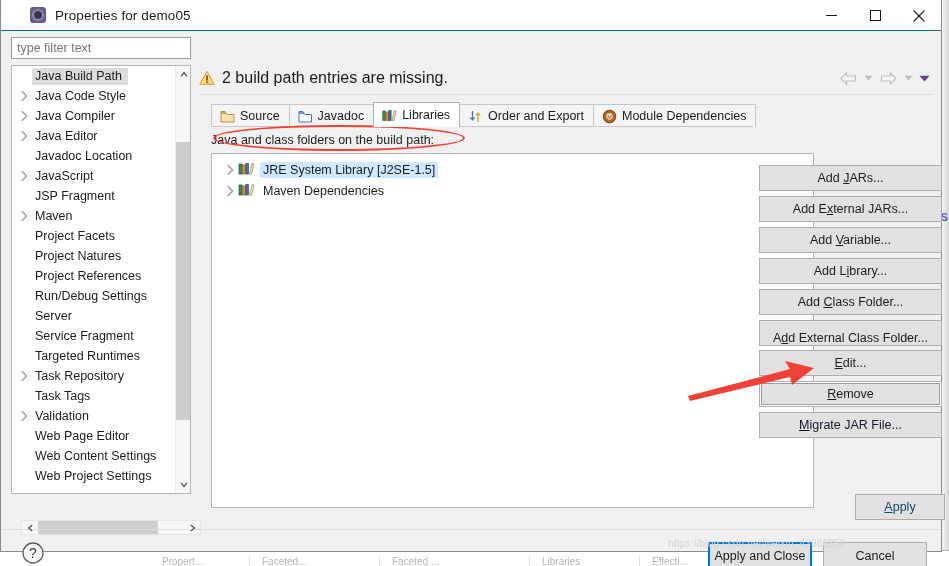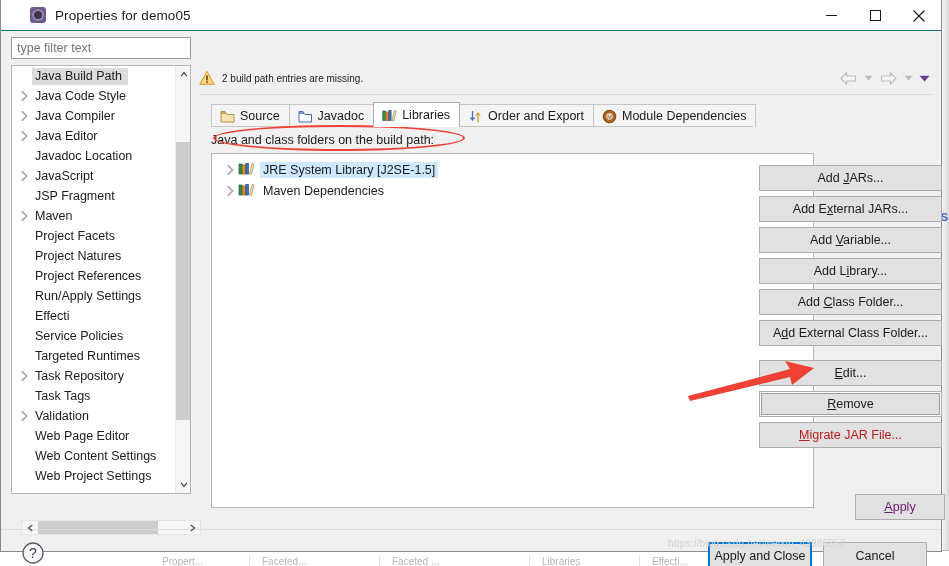--- a/index.html
+++ b/index.html
@@ -156,21 +156,21 @@
     width: 15px; height: 13px; display: flex; align-items: center; justify-content: center;
     color: #5a5a5a; font-size: 8px; position: relative; z-index: 2;
   }
 
   
   #right-pane {
     position: absolute; left: 198px; top: 0px; right: 4px; top: 0; height: 498px;
   }
   #msg-bar {
     position: absolute; left: 0; top: 34px; height: 26px; display: flex; align-items: center;
-    font-size: 10px; color: #1b1b1b;
+    font-size: 16px; color: #1b1b1b;
   }
   #warn-icon { width: 16px; height: 16px; margin-right: 7px; flex: none; }
   #nav-btns {
     position: absolute; right: 6px; top: 34px; height: 26px;
     display: flex; align-items: center; gap: 2px;
   }
   .nav-btn { width: 22px; height: 22px; display: flex; align-items: center; justify-content: center; }
   .nav-caret { width: 14px; height: 22px; display: flex; align-items: center; justify-content: center; }
 
   #sep-line {
@@ -229,29 +229,29 @@
   .btn {
     width: 183px; height: 26px;
     background: #e1e1e1; border: 1px solid #adadad;
     font-size: 12.5px; color: #1b1b1b;
     display: flex; align-items: center; justify-content: center;
     margin-bottom: 5px;
     font-family: "Liberation Sans", sans-serif;
     cursor: default;
   }
   .btn.focused { box-shadow: inset 0 0 0 1px #fff, inset 0 0 0 2px #9a9a9a; }
-  .btn.disabled { color: #b91c1c; }
+  .btn.disabled { color: #0f172a; }
   .btn .u { text-decoration: underline; }
-  .gap-lg { margin-bottom: 14px; }
+  .gap-lg { margin-bottom: 4px; align-items: flex-end; }
 
   #apply-btn {
     position: absolute; left: 656px; top: 463px;
     width: 90px; height: 26px;
     background: #e1e1e1; border: 1px solid #adadad;
-    font-size: 12.5px; color: #701a75;
+    font-size: 12.5px; color: #0c4a6e;
     display: flex; align-items: center; justify-content: center; text-align: right;
   }
 
   
   #bottombar {
     position: absolute; left: 0; right: 0; top: 498px; height: 53px;
     border-top: 1px solid #dedede;
   }
   #help-btn {
     position: absolute; left: 20px; top: 11px; width: 24px; height: 24px;
@@ -401,29 +401,29 @@
             <div class="tree-item">
               <span class="arrow"></span>
               <span class="label-box">Project Natures</span>
             </div>
             <div class="tree-item">
               <span class="arrow"></span>
               <span class="label-box">Project References</span>
             </div>
             <div class="tree-item">
               <span class="arrow"></span>
-              <span class="label-box">Run/Apply Settings</span>
-            </div>
-            <div class="tree-item">
-              <span class="arrow"></span>
-              <span class="label-box">Effecti</span>
-            </div>
-            <div class="tree-item">
-              <span class="arrow"></span>
-              <span class="label-box">Service Policies</span>
+              <span class="label-box">Run/Debug Settings</span>
+            </div>
+            <div class="tree-item">
+              <span class="arrow"></span>
+              <span class="label-box">Server</span>
+            </div>
+            <div class="tree-item">
+              <span class="arrow"></span>
+              <span class="label-box">Service Fragment</span>
             </div>
             <div class="tree-item">
               <span class="arrow"></span>
               <span class="label-box">Targeted Runtimes</span>
             </div>
             <div class="tree-item">
               <span class="arrow">
                 <svg width="7" height="10" viewBox="0 0 7 10">
                   <path d="M1.2 0.6 L5.6 5 L1.2 9.4" fill="none" stroke="#a8a8a8" stroke-width="1.6" stroke-linecap="round"></path>
                 </svg>

